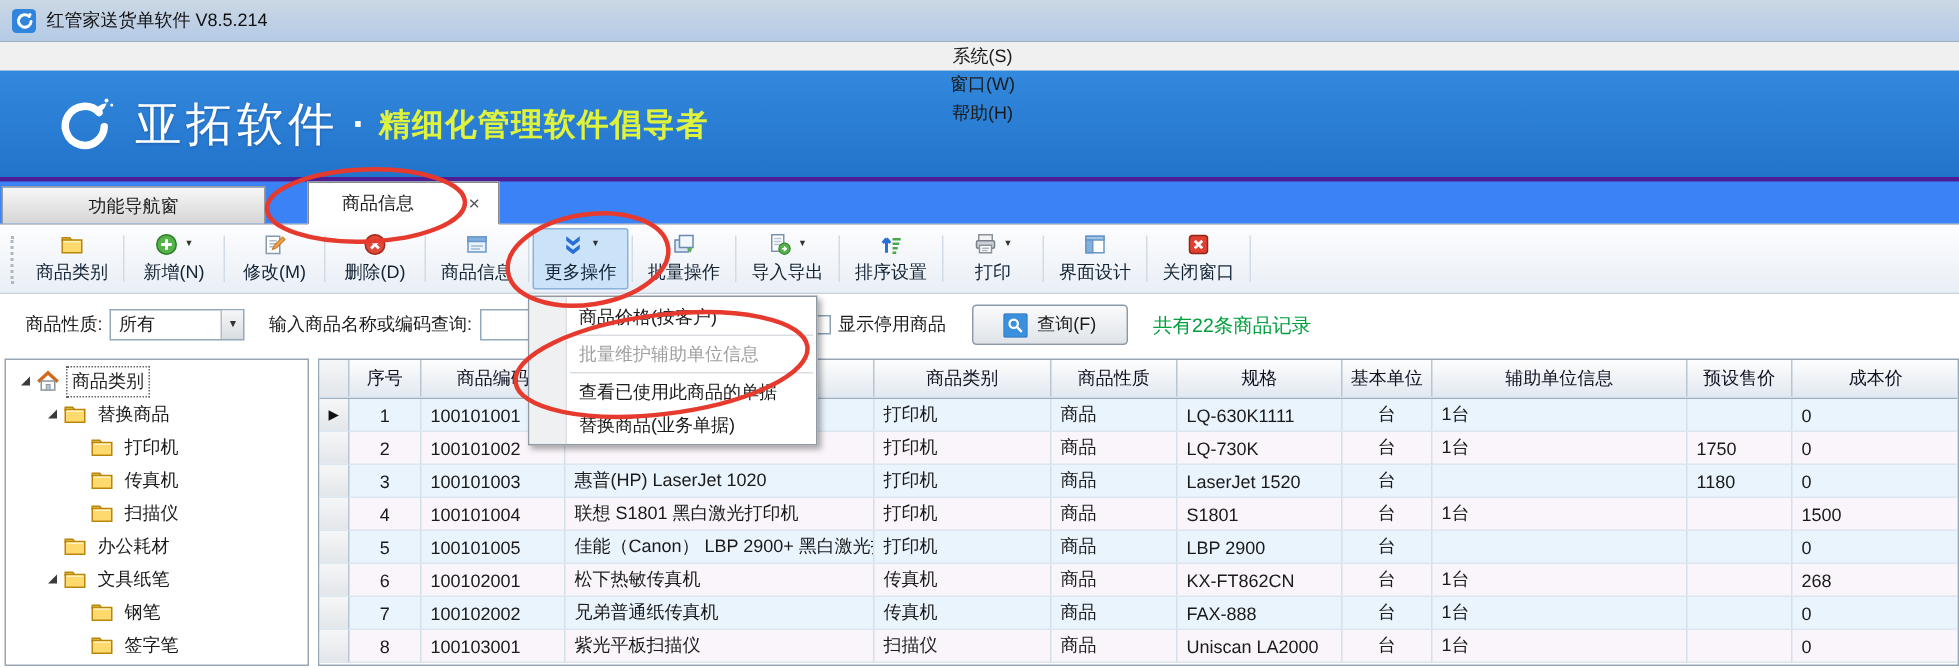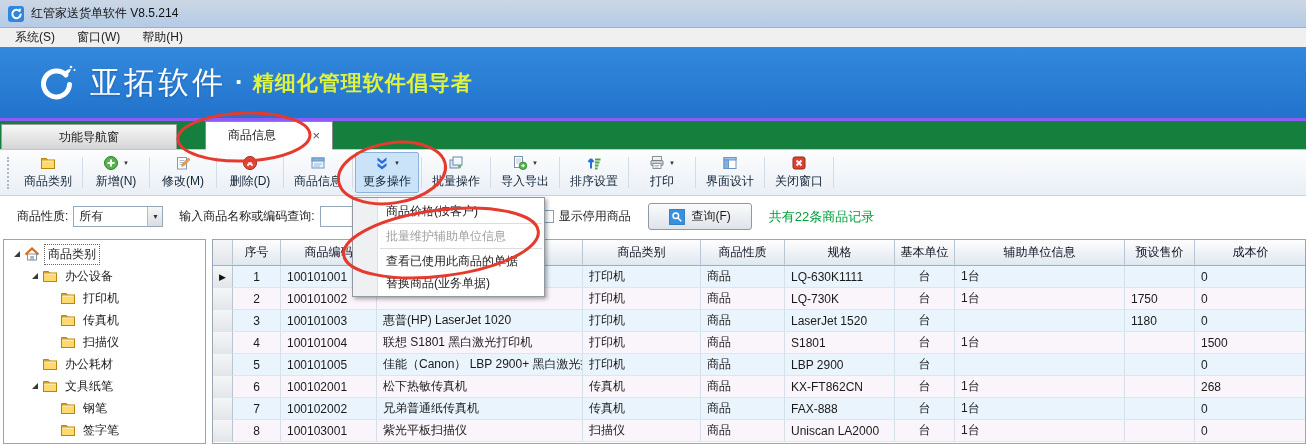--- a/index.html
+++ b/index.html
@@ -6,32 +6,32 @@
   html,body { width:1306px; height:445px; overflow:hidden; }
   body { font-family:"Liberation Sans","DejaVu Sans",sans-serif; font-size:12px; color:#1a1a1a; background:#fff; }
   .app { position:relative; width:1306px; height:445px; overflow:hidden; background:#fff; }
 
   
   .titlebar { height:28px; background:linear-gradient(#ccd7e4,#b4cbe6); border-bottom:1px solid #9ab0c8;
               display:flex; align-items:center; padding-left:8px; gap:7px; }
   .titlebar .ttext { font-size:12px; color:#111; }
 
   
-  .menubar { height:19px; background:#f0f0f0; display:flex; align-items:center; padding-left:4px; }
+  .menubar { height:19px; background:#f0f0f0; display:flex; align-items:center; padding-left:4px;flex-direction:column; }
   .mitem { padding:0 11px; line-height:19px; cursor:default; }
 
   
   .banner { height:71px; background:linear-gradient(#3289dd,#2273cb); display:flex; align-items:center; padding-left:36px; }
   .brandlogo { margin-right:12px; display:flex; }
   .brandname { color:#fff; font-size:31px; font-weight:normal; letter-spacing:3px; text-shadow:0 1px 2px rgba(0,0,60,.25); }
   .branddot { color:#fff; font-size:26px; font-weight:bold; margin:0 9px; }
   .slogan { color:#dff23c; font-size:21px; font-weight:bold; letter-spacing:1px; }
 
   
-  .tabstrip { height:32px; border-top:3px solid #8b5cf6; background:#15803d; display:flex; align-items:flex-end; border-bottom:1px solid #c2c8ce; }
+  .tabstrip { height:32px; border-top:3px solid #4c1d95; background:#3b82f6; display:flex; align-items:flex-end; border-bottom:1px solid #c2c8ce; }
   .tab { text-align:center; cursor:default; }
   .tab.inactive { width:176px; height:25px; line-height:24px; background:linear-gradient(#f7f7f7,#d5d5d5);
                   border:1px solid #9b9b9b; border-bottom:none; margin-left:1px; }
   .tab.active { width:128px; height:29px; background:#fff; border:1px solid #8a8a8a; border-bottom:1px solid #fff;
                 margin-left:28px; margin-bottom:-1px; display:flex; align-items:center; justify-content:space-between;
                 padding:0 12px 0 22px; }
   .tabclose { color:#555; font-size:13px; cursor:pointer; }
 
   
   .toolbar { height:46px; background:linear-gradient(#fdfdfe,#e9eff6); border-bottom:1px solid #c8d4e0;
@@ -332,21 +332,21 @@
         </div>
         <div class="titem" style="padding-left: 28px;">
           <span class="exp"></span>
           <span style="display: flex;">
             <svg width="16" height="16" viewBox="0 0 16 16">
               <path d="M1.5 3.5h5l1.5 2H1.5z" fill="#e9c050" stroke="#b8860b"></path>
               <rect x="1.5" y="5" width="13" height="8.5" fill="#fdd96e" stroke="#b8860b"></rect>
               <path d="M2.5 6.2h11" stroke="#fff0bc"></path>
             </svg>
           </span>
-          <span class="tlab">办公设备</span>
+          <span class="tlab">替换商品</span>
         </div>
         <div class="titem" style="padding-left: 46px;">
           <span class="expspace"></span>
           <span style="display: flex;">
             <svg width="16" height="16" viewBox="0 0 16 16">
               <path d="M1.5 3.5h5l1.5 2H1.5z" fill="#e9c050" stroke="#b8860b"></path>
               <rect x="1.5" y="5" width="13" height="8.5" fill="#fdd96e" stroke="#b8860b"></rect>
               <path d="M2.5 6.2h11" stroke="#fff0bc"></path>
             </svg>
           </span>

